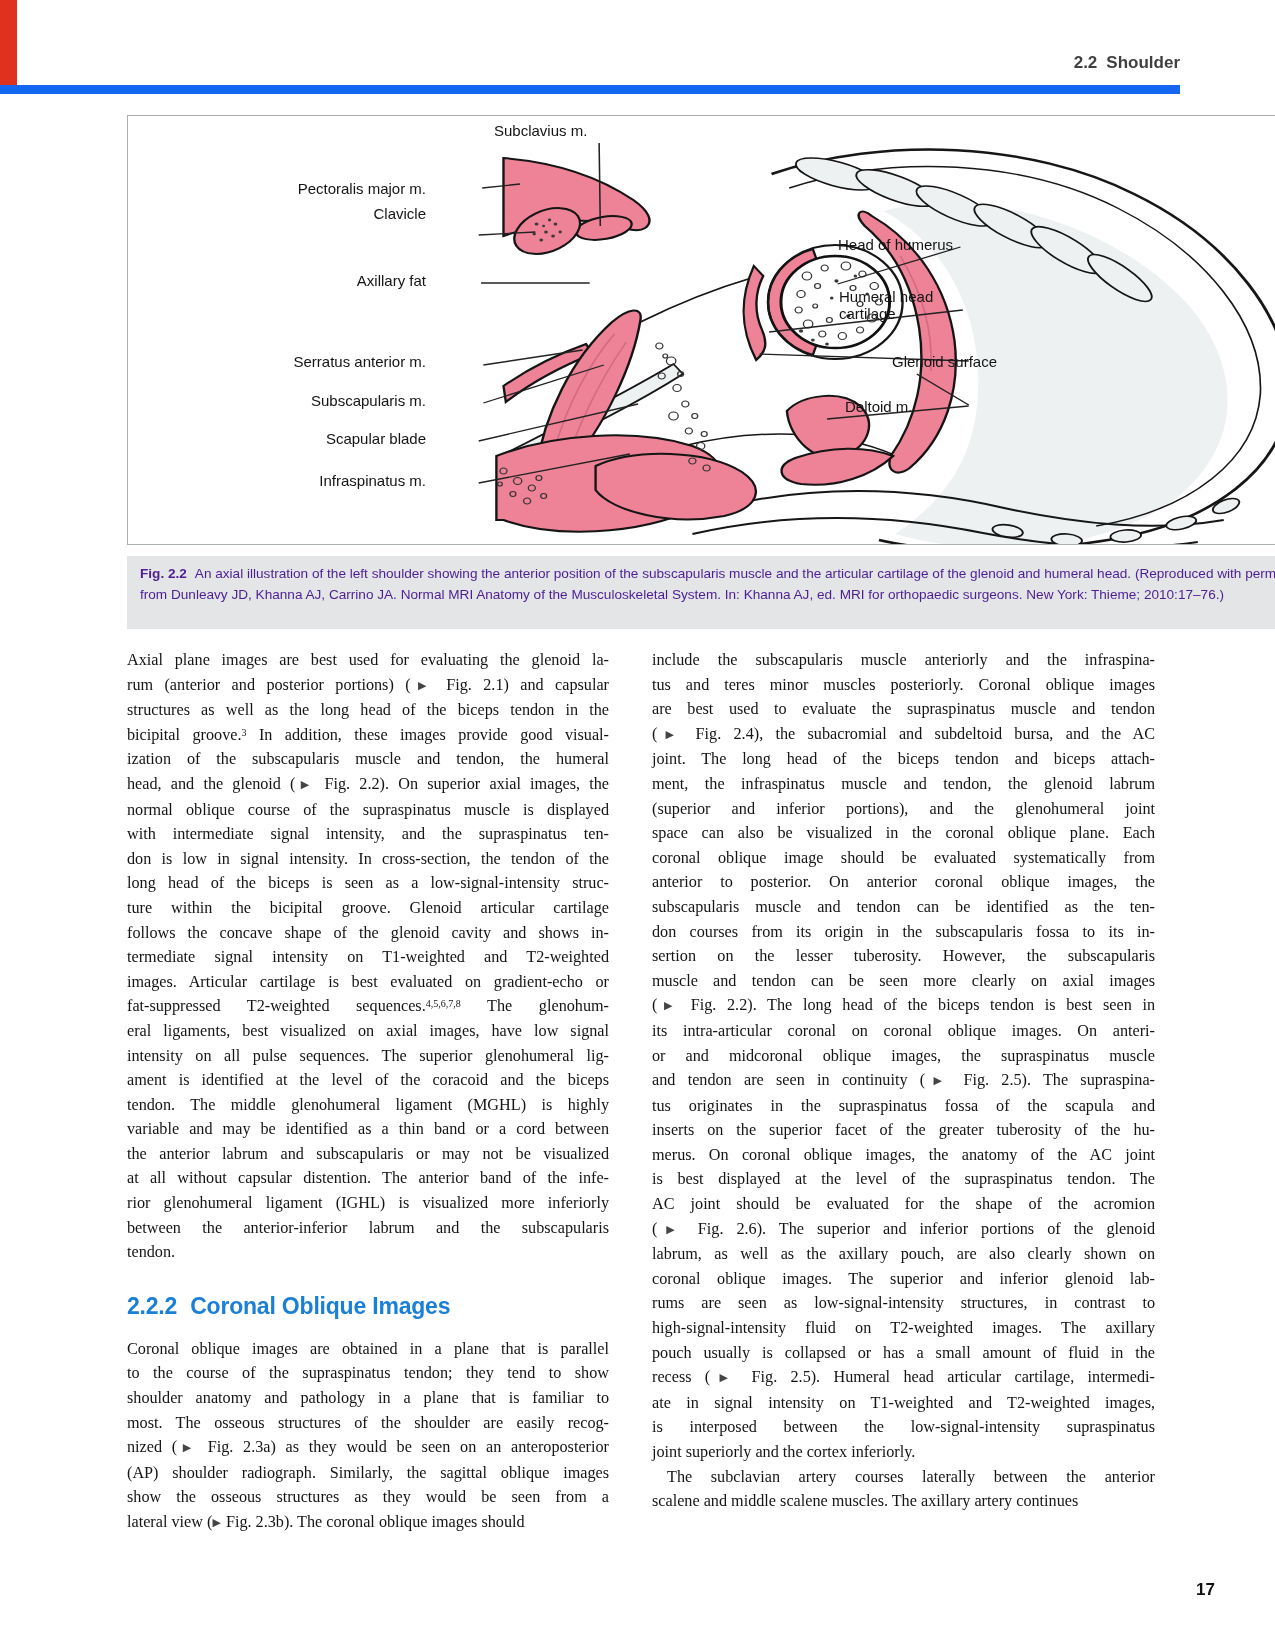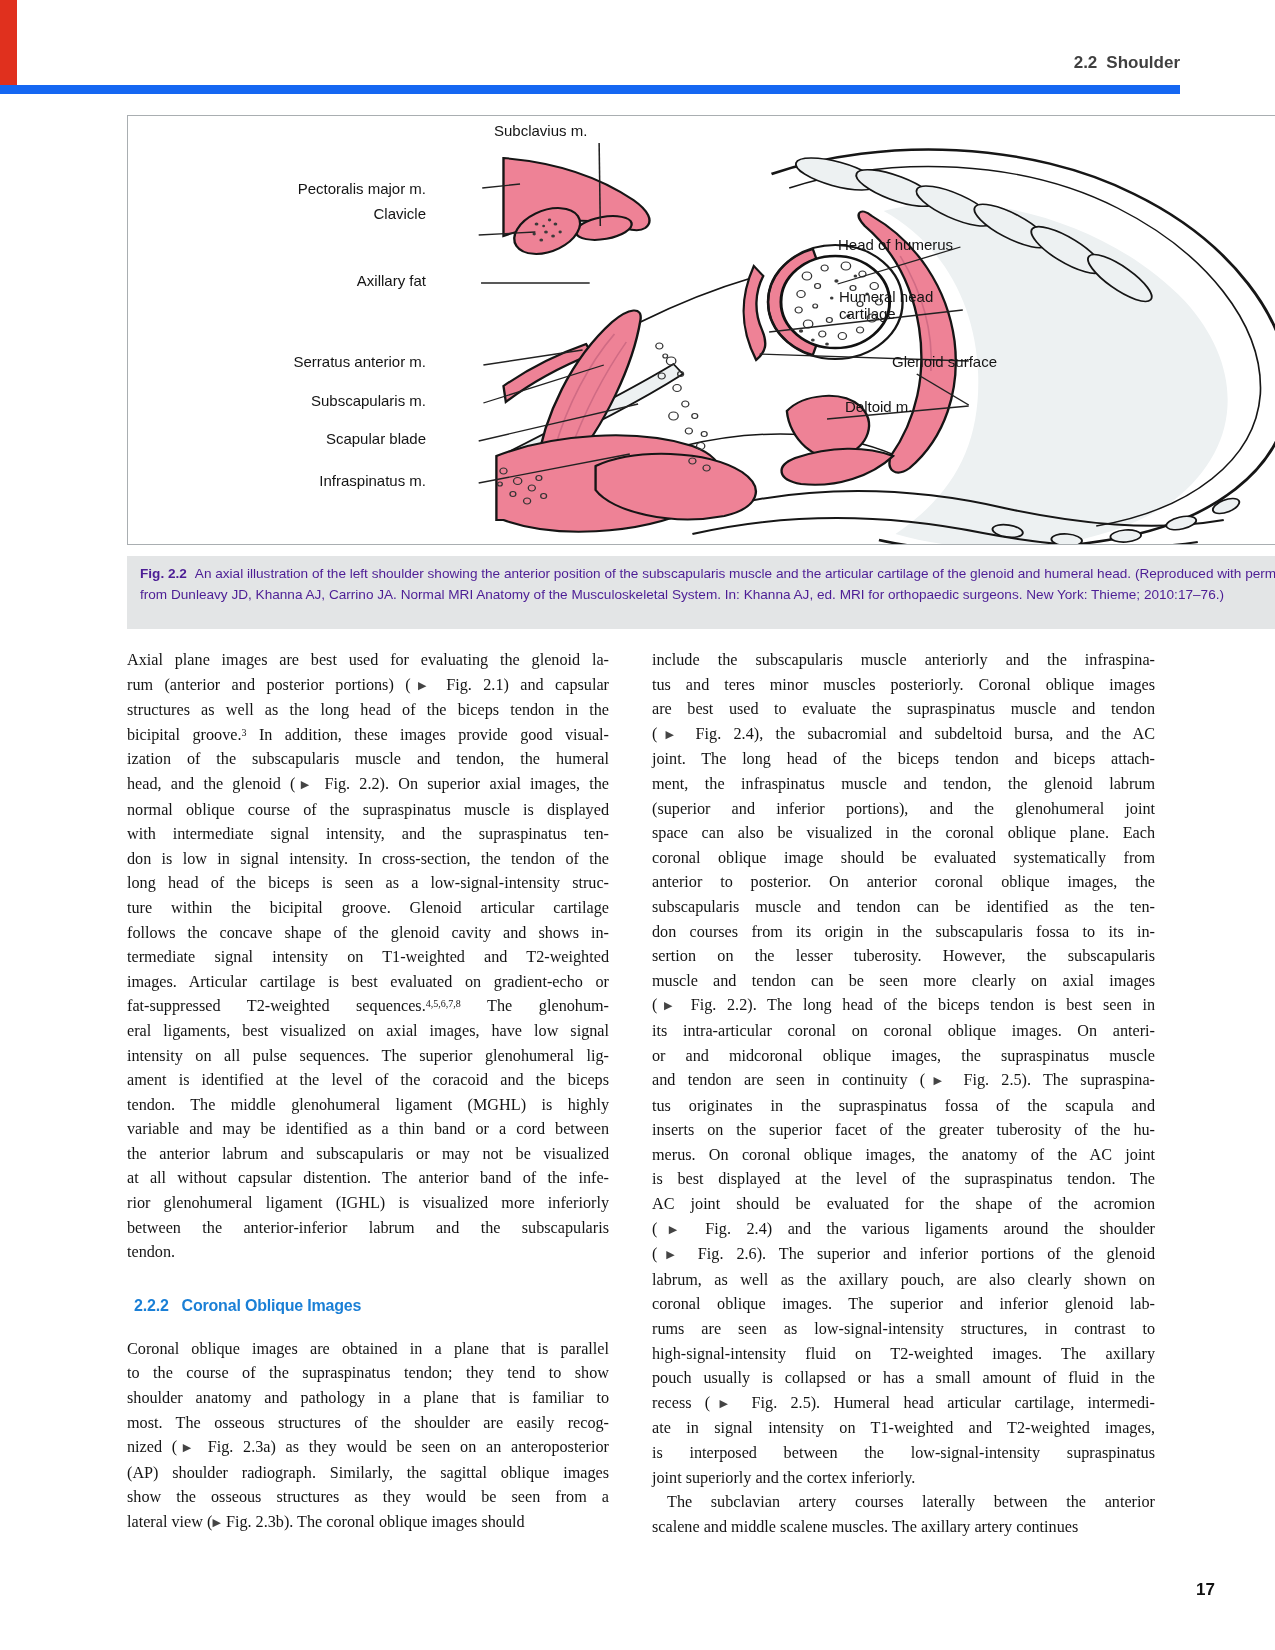--- a/index.html
+++ b/index.html
@@ -47,22 +47,22 @@
   
   .col{position:absolute;top:648px;font-size:16.2px;line-height:24.6px;}
   .col-left{left:127px;width:482px;}
   .col-right{left:652px;width:503px;}
   .tline{text-align:justify;text-align-last:justify;-moz-text-align-last:justify;}
   .tline-end{text-align-last:left;-moz-text-align-last:left;}
   .tline-indent{text-indent:15px;}
   sup{font-size:0.62em;line-height:0;vertical-align:4px;}
   .figref{font-size:11px;color:#444;position:relative;top:-1px;margin-right:1px;}
 
-  .section-heading{margin:26px 0 16px 7px;font-family:"Liberation Sans","DejaVu Sans",sans-serif;
-        font-size:16px;line-height:30px;font-weight:bold;color:var(--heading-blue);letter-spacing:-0.2px;}
+  .section-heading{margin:26px 0 16px 0;font-family:"Liberation Sans","DejaVu Sans",sans-serif;
+        font-size:23px;line-height:30px;font-weight:bold;color:var(--heading-blue);letter-spacing:-0.2px;}
   .section-heading .sh-title{margin-left:13px;}
 
   .page-number{position:absolute;left:1196px;top:1580px;font-family:"Liberation Sans","DejaVu Sans",sans-serif;
         font-size:17px;font-weight:bold;color:#111;}
 </style>
 </head>
 <body>
 
 <div class="page">
 
@@ -294,21 +294,20 @@
         <div class="tline">muscle and tendon can be seen more clearly on axial images</div>
         <div class="tline">(<span class="figref">▶</span> Fig. 2.2). The long head of the biceps tendon is best seen in</div>
         <div class="tline">its intra-articular coronal on coronal oblique images. On anteri-</div>
         <div class="tline">or and midcoronal oblique images, the supraspinatus muscle</div>
         <div class="tline">and tendon are seen in continuity (<span class="figref">▶</span> Fig. 2.5). The supraspina-</div>
         <div class="tline">tus originates in the supraspinatus fossa of the scapula and</div>
         <div class="tline">inserts on the superior facet of the greater tuberosity of the hu-</div>
         <div class="tline">merus. On coronal oblique images, the anatomy of the AC joint</div>
         <div class="tline">is best displayed at the level of the supraspinatus tendon. The</div>
         <div class="tline">AC joint should be evaluated for the shape of the acromion</div>
-        <div class="tline">(<span class="figref">▶</span> Fig. 2.4) and the various ligaments around the shoulder</div>
         <div class="tline">(<span class="figref">▶</span> Fig. 2.6). The superior and inferior portions of the glenoid</div>
         <div class="tline">labrum, as well as the axillary pouch, are also clearly shown on</div>
         <div class="tline">coronal oblique images. The superior and inferior glenoid lab-</div>
         <div class="tline">rums are seen as low-signal-intensity structures, in contrast to</div>
         <div class="tline">high-signal-intensity fluid on T2-weighted images. The axillary</div>
         <div class="tline">pouch usually is collapsed or has a small amount of fluid in the</div>
         <div class="tline">recess (<span class="figref">▶</span> Fig. 2.5). Humeral head articular cartilage, intermedi-</div>
         <div class="tline">ate in signal intensity on T1-weighted and T2-weighted images,</div>
         <div class="tline">is interposed between the low-signal-intensity supraspinatus</div>
         <div class="tline tline-end">joint superiorly and the cortex inferiorly.</div>

